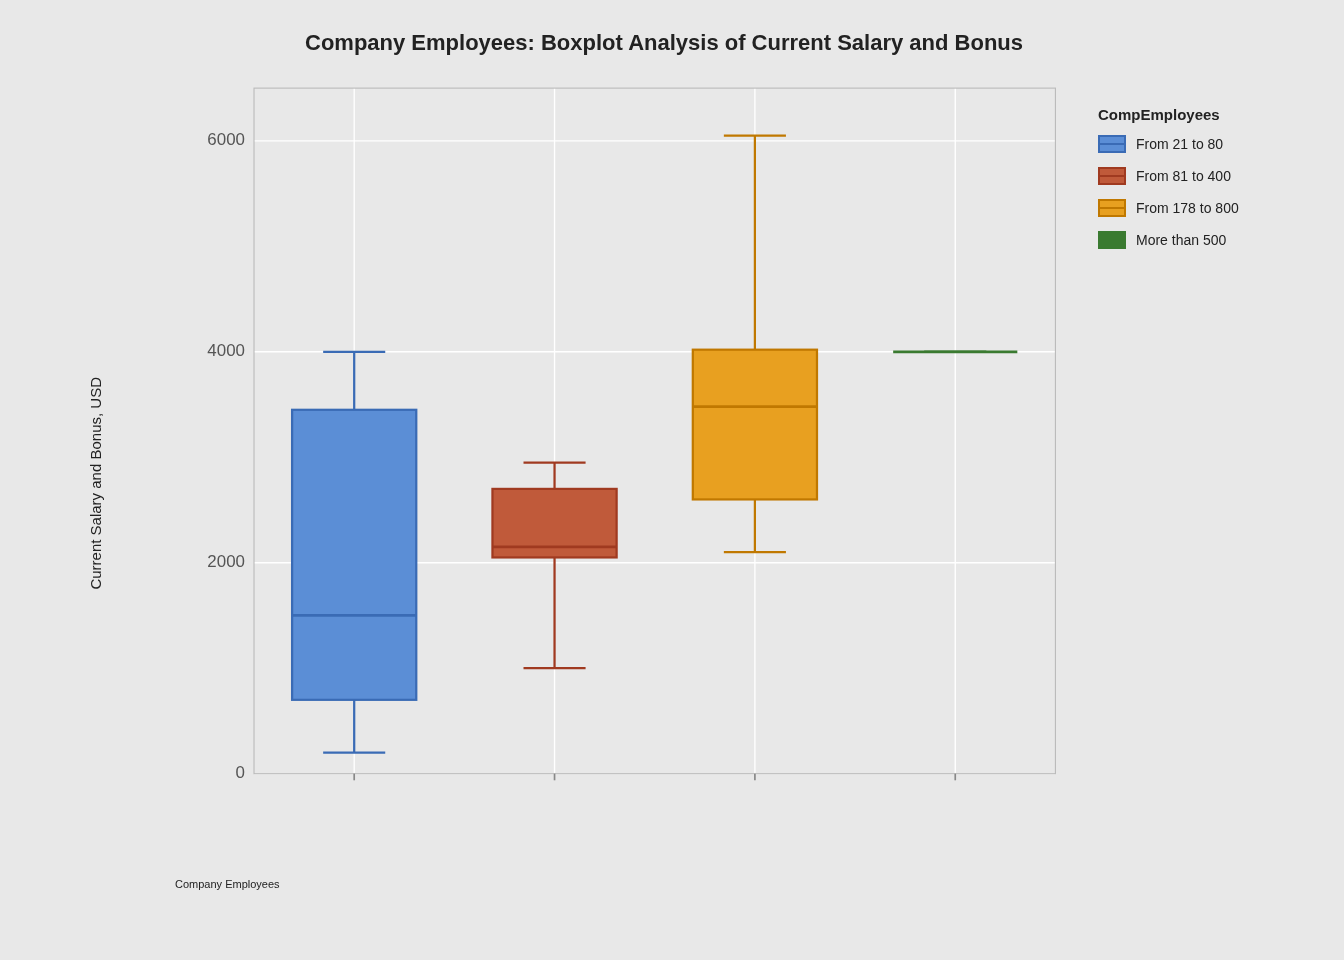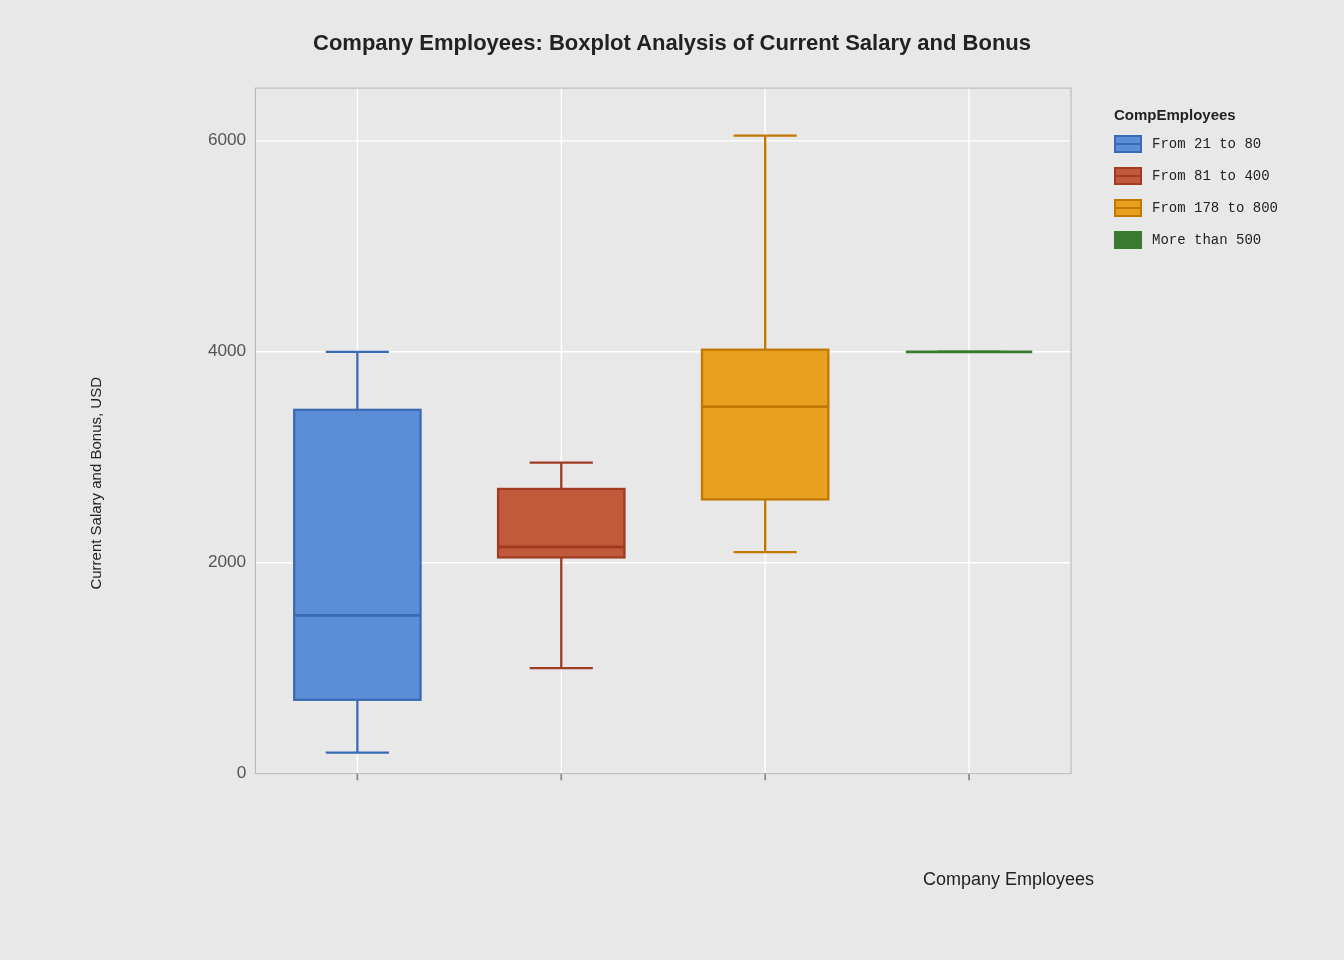--- a/index.html
+++ b/index.html
@@ -13,21 +13,21 @@
       justify-content: center;
     }
     .chart-container {
       background: #e8e8e8;
       width: 1344px;
       height: 960px;
       position: relative;
       display: flex;
       flex-direction: column;
       align-items: center;
-      padding: 20px 0 0 0;
+      padding: 20px 16px 0 0;
     }
     .chart-title {
       font-size: 22px;
       font-weight: bold;
       color: #222;
       margin-bottom: 10px;
       margin-top: 10px;
       text-align: center;
     }
     .chart-body {
@@ -81,21 +81,20 @@
     .legend-title {
       font-size: 15px;
       font-weight: bold;
       color: #222;
       margin-bottom: 12px;
     }
     .legend-item {
       display: flex;
       align-items: center;
       margin-bottom: 14px;
-      font-family: Liberation Mono, monospace;
     }
     .legend-box {
       width: 28px;
       height: 18px;
       border: 2px solid;
       margin-right: 10px;
       flex-shrink: 0;
       position: relative;
     }
     .legend-box::after {
@@ -110,22 +109,22 @@
     }
     .legend-label {
       font-size: 14px;
       color: #222;
     }
     .x-axis-label {
       position: absolute;
       bottom: 10px;
       left: 60px;
       right: 0;
-      text-align: right;
-      font-size: 18px;
+      text-align: left;
+      font-size: 11px;
       color: #222;
     }
   </style>
 </head>
 <body>
 
 <div class="chart-container">
   <div class="chart-title">Company Employees: Boxplot Analysis of Current Salary and Bonus</div>
   <div class="chart-body">
     <div class="y-axis-label-container">

